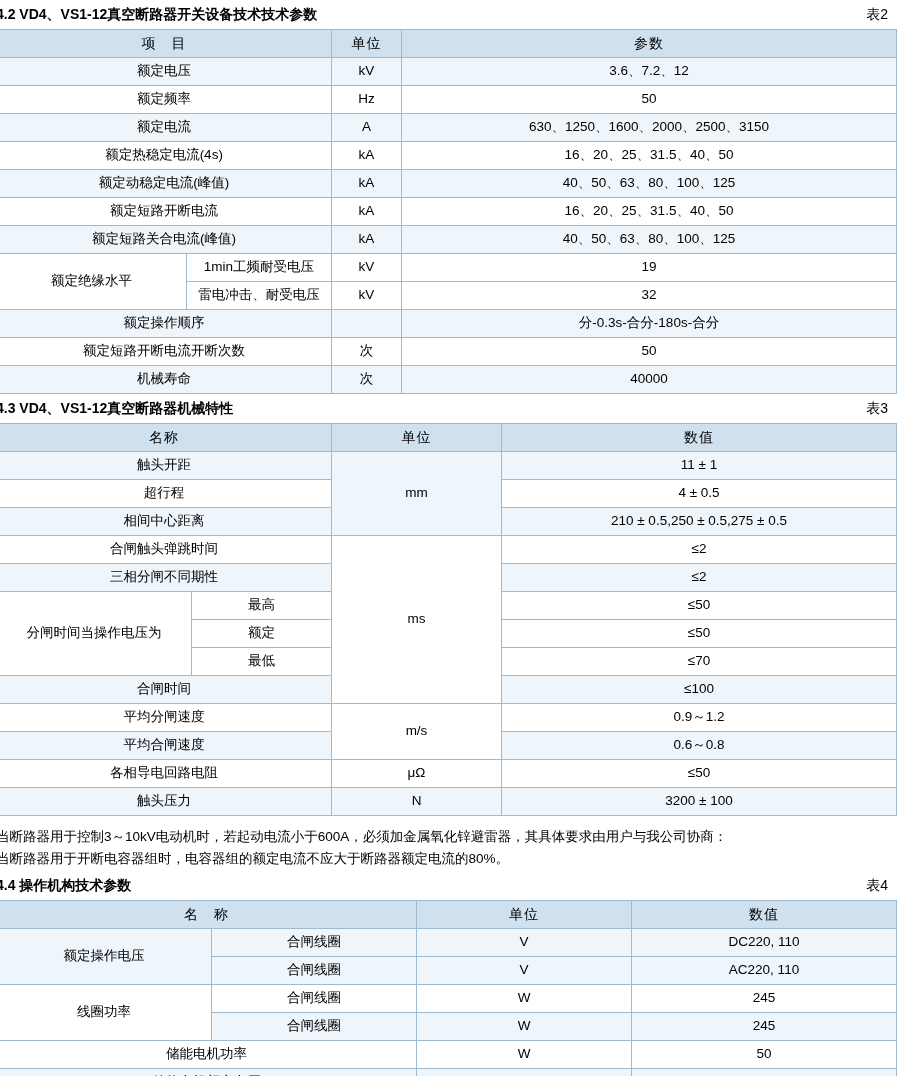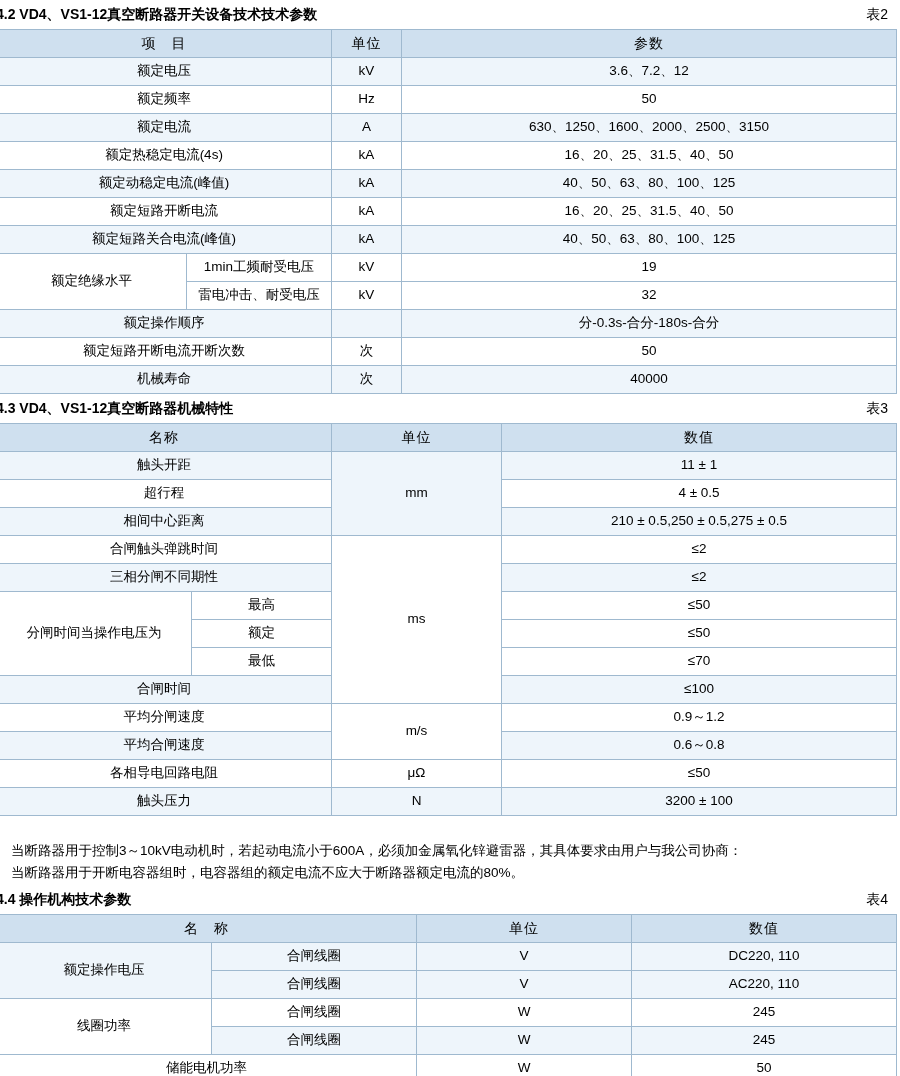--- a/index.html
+++ b/index.html
@@ -66,23 +66,22 @@
     background: #ffffff;
   }
   .note {
     font-size: 13.5px;
     line-height: 1.6;
     margin: 0;
     padding: 0 0 0 -4px;
     margin-left: -4px;
   }
   .notes-block {
-    padding-top: 24px;
+    padding-top: 10px;
     padding-bottom: 2px;
-    margin-left: 15px;
   }
 </style>
 </head>
 <body>
 
 <div class="page">
 
   <div class="section-head">
     <span class="title">4.2 VD4、VS1-12真空断路器开关设备技术技术参数</span>
     <span class="tbl-no">表2</span>

